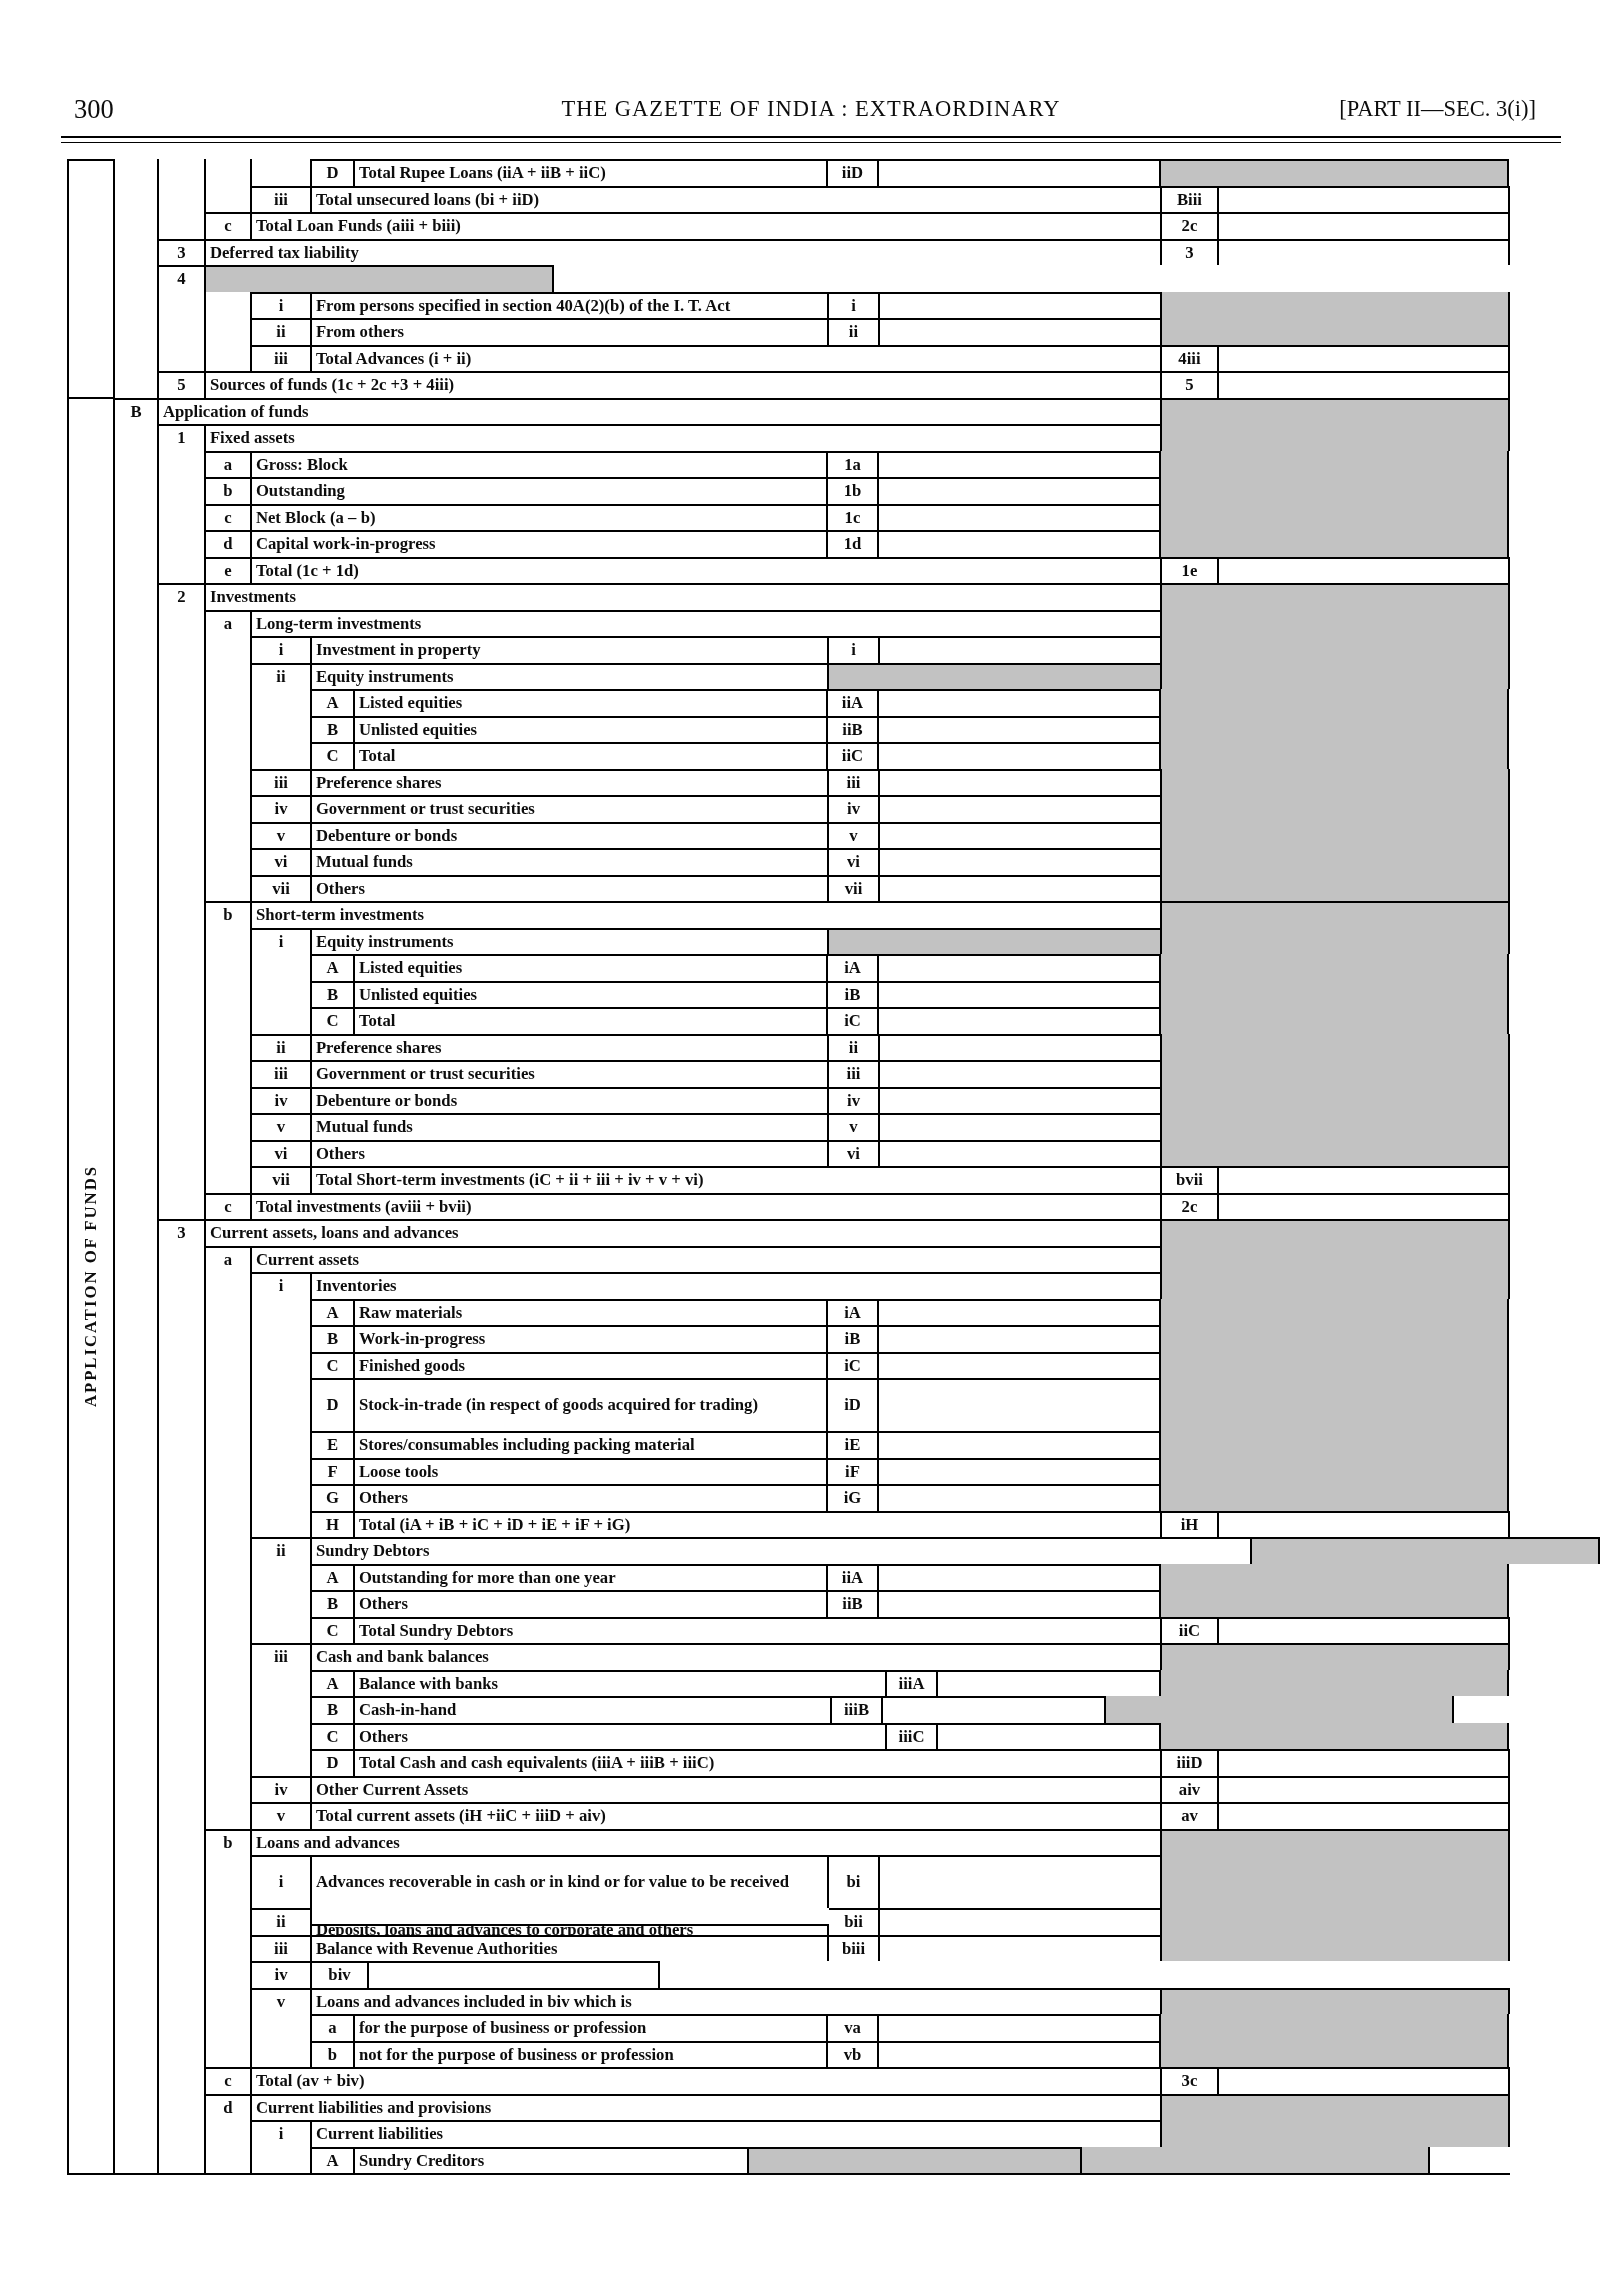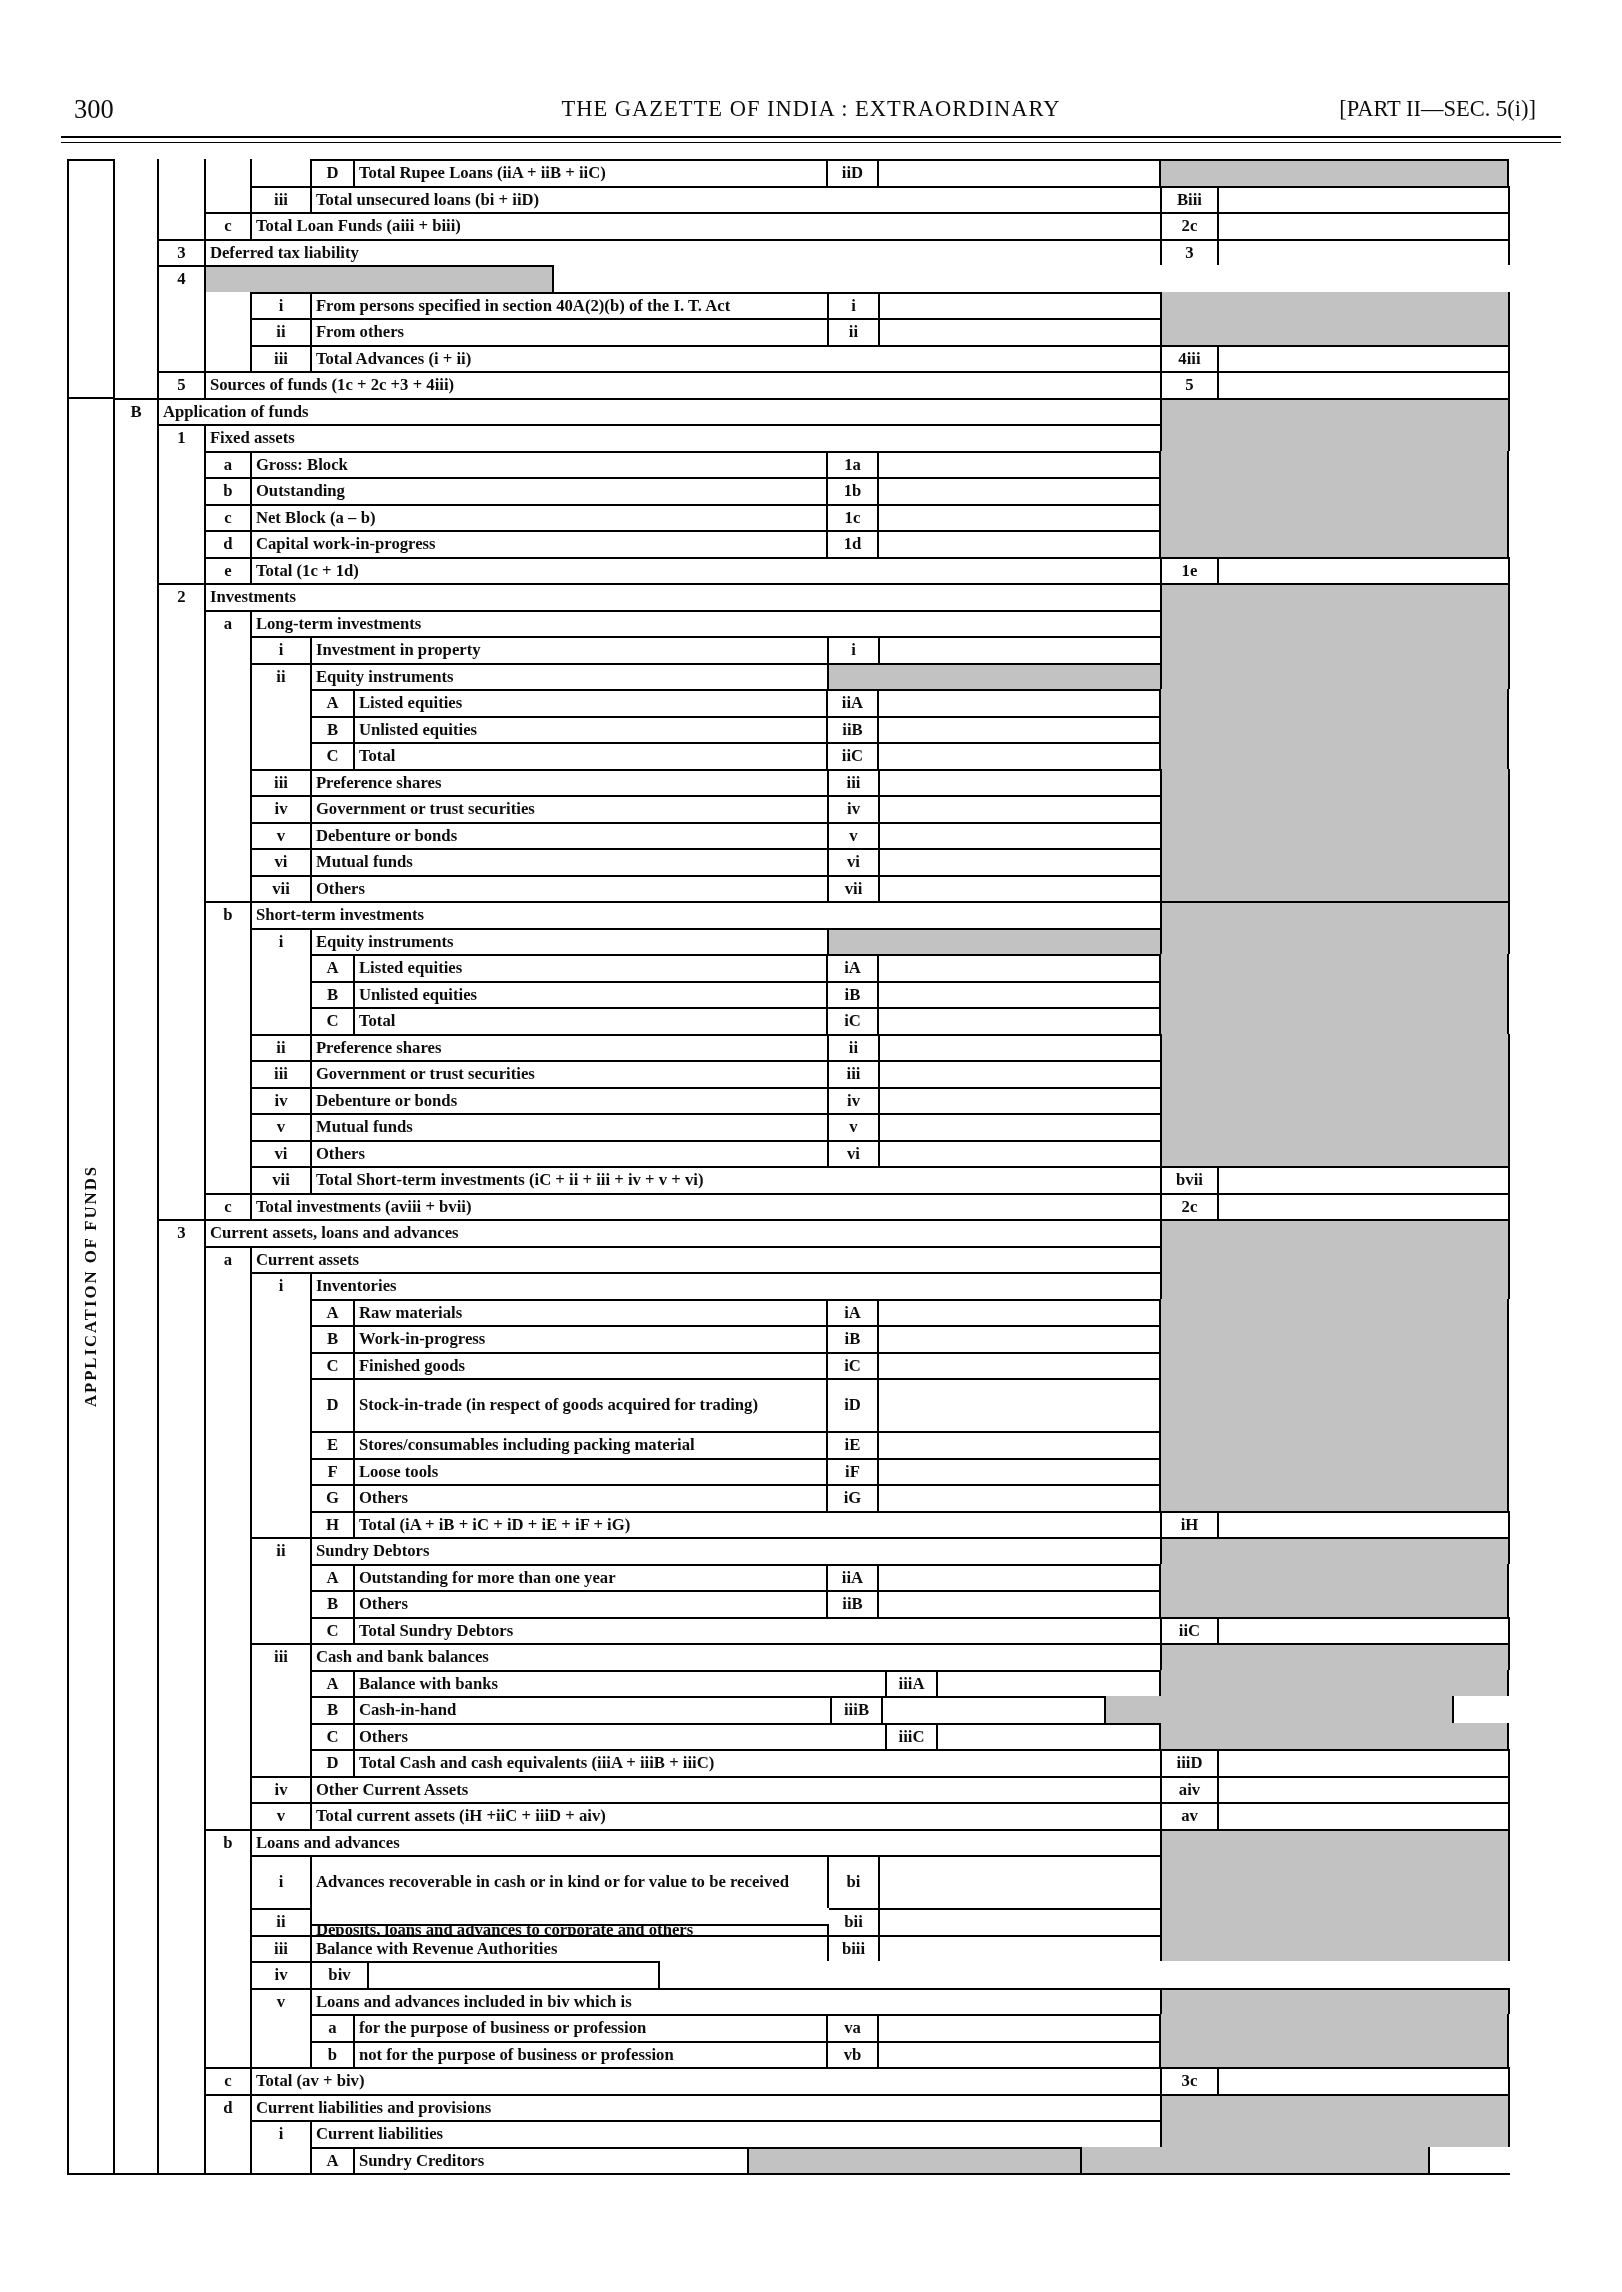--- a/index.html
+++ b/index.html
@@ -42,21 +42,21 @@
   .rg{background:#c2c2c2;border-top:none;}  
   .rg.start{border-top:2px solid #000;}
 </style>
 </head>
 <body>
 
 <div class="page">
 
   <div class="pageno">300</div>
   <div class="gztitle">THE GAZETTE OF INDIA : EXTRAORDINARY</div>
-  <div class="partref">[PART II—SEC. 5(i)]</div>
+  <div class="partref">[PART II—SEC. 3(i)]</div>
   <div class="dblrule"></div>
 
   <div class="tbl">
     <div class="strip">
       <div class="strip-top"></div>
       <div class="strip-bot">
         <span class="vlabel">APPLICATION OF FUNDS</span>
       </div>
     </div>
     <div class="rows" id="rows">
@@ -528,21 +528,21 @@
           <div class="cell lbl" style="width: 43px;">H</div>
           <div class="cell desc" style="width: 807px;">Total (iA + iB + iC + iD + iE + iF + iG)</div>
           <div class="cell code" style="width: 57px;">iH</div>
           <div class="cell val" style="width: 291px;"></div>
         </div>
         <div class="row h1">
           <div class="cell pt" style="width: 44px;"></div>
           <div class="cell pt" style="width: 47px;"></div>
           <div class="cell pt" style="width: 46px;"></div>
           <div class="cell lbl" style="width: 60px;">ii</div>
-          <div class="cell desc" style="width: 850px;">Sundry Debtors</div>
+          <div class="cell desc" style="width: 940px;">Sundry Debtors</div>
           <div class="cell rg start" style="width: 348px;"></div>
         </div>
         <div class="row h1">
           <div class="cell pt" style="width: 44px;"></div>
           <div class="cell pt" style="width: 47px;"></div>
           <div class="cell pt" style="width: 46px;"></div>
           <div class="cell pt" style="width: 60px;"></div>
           <div class="cell lbl" style="width: 43px;">A</div>
           <div class="cell desc" style="width: 473px;">Outstanding for more than one year</div>
           <div class="cell code" style="width: 51px;">iiA</div>

